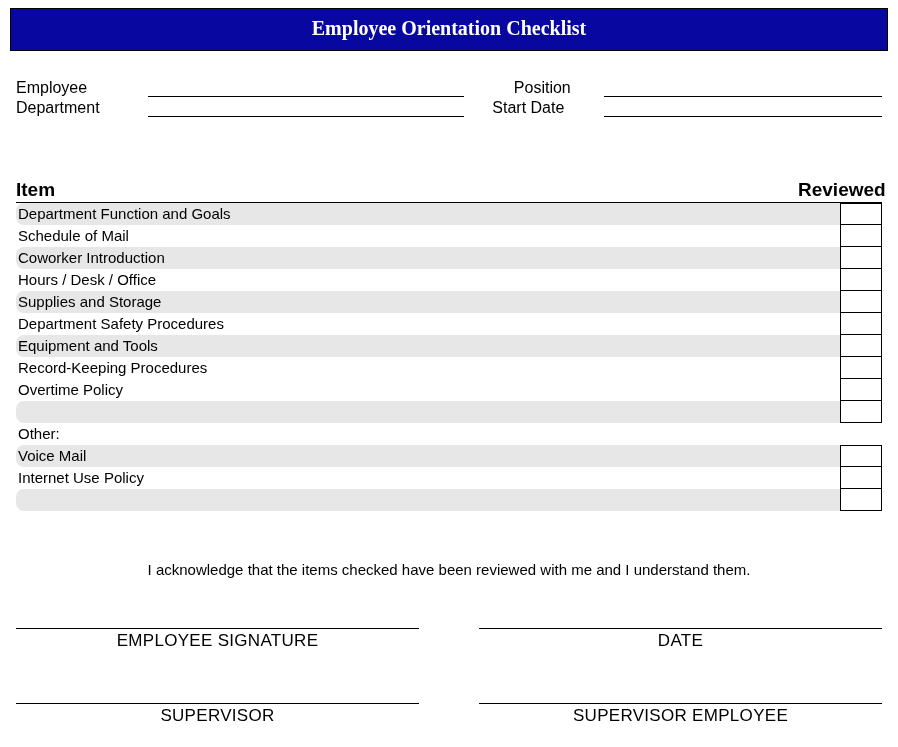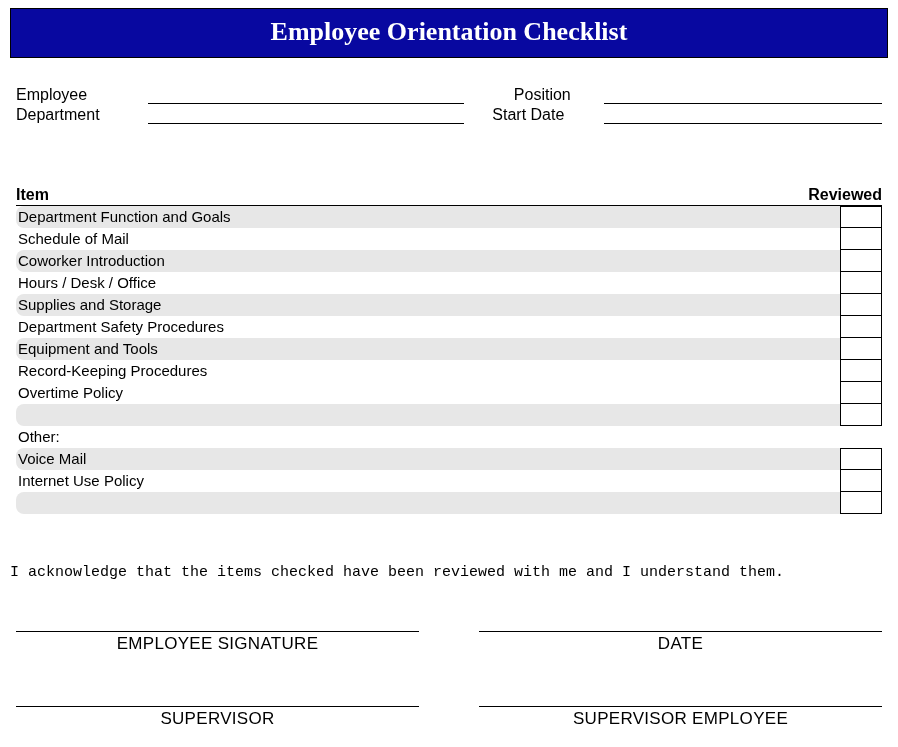--- a/index.html
+++ b/index.html
@@ -12,21 +12,21 @@
   }
   .page {
     width: 898px;
     padding: 8px 10px 20px 10px;
   }
   .title-bar {
     background: #0808a0;
     color: #fff;
     font-family: "Times New Roman", Times, serif;
     font-weight: bold;
-    font-size: 26px;
+    font-size: 20px;
     text-align: center;
     padding: 8px 0 10px 0;
     margin-bottom: 28px;
     border: 1px solid #000;
   }
   .info-row {
     display: flex;
     margin-bottom: 2px;
     padding: 0 6px;
   }
@@ -42,21 +42,21 @@
     border-bottom: 1px solid #000;
     height: 18px;
     margin-right: 28px;
   }
   .info-half.right .info-line { margin-right: 0; }
 
   .table-wrap { margin-top: 62px; padding: 0 6px; }
   .thead {
     display: flex;
     font-weight: bold;
-    font-size: 16px;
+    font-size: 19px;
     border-bottom: 1px solid #000;
     padding-bottom: 1px;
   }
   .thead .col-item { flex: 1; }
   .thead .col-rev { width: 84px; text-align: right; }
 
   .trow {
     display: flex;
     align-items: stretch;
     height: 22px;
@@ -78,25 +78,24 @@
   .trow.noboxline .cell-box {
     border-left: none;
     border-right: none;
     border-bottom: none;
     background: transparent;
   }
   .trow.first .cell-box { border-top: 1px solid #000; }
   .trow.noboxline .cell-item { background: inherit; }
 
   .ack {
-    text-align: left;
+    text-align: center;
     font-size: 15px;
     margin-top: 50px;
     margin-bottom: 50px;
-    font-family: Liberation Mono, monospace;
   }
 
   .sig-row {
     display: flex;
     padding: 0 6px;
     margin-bottom: 52px;
   }
   .sig-half {
     width: 50%;
     padding-right: 30px;

